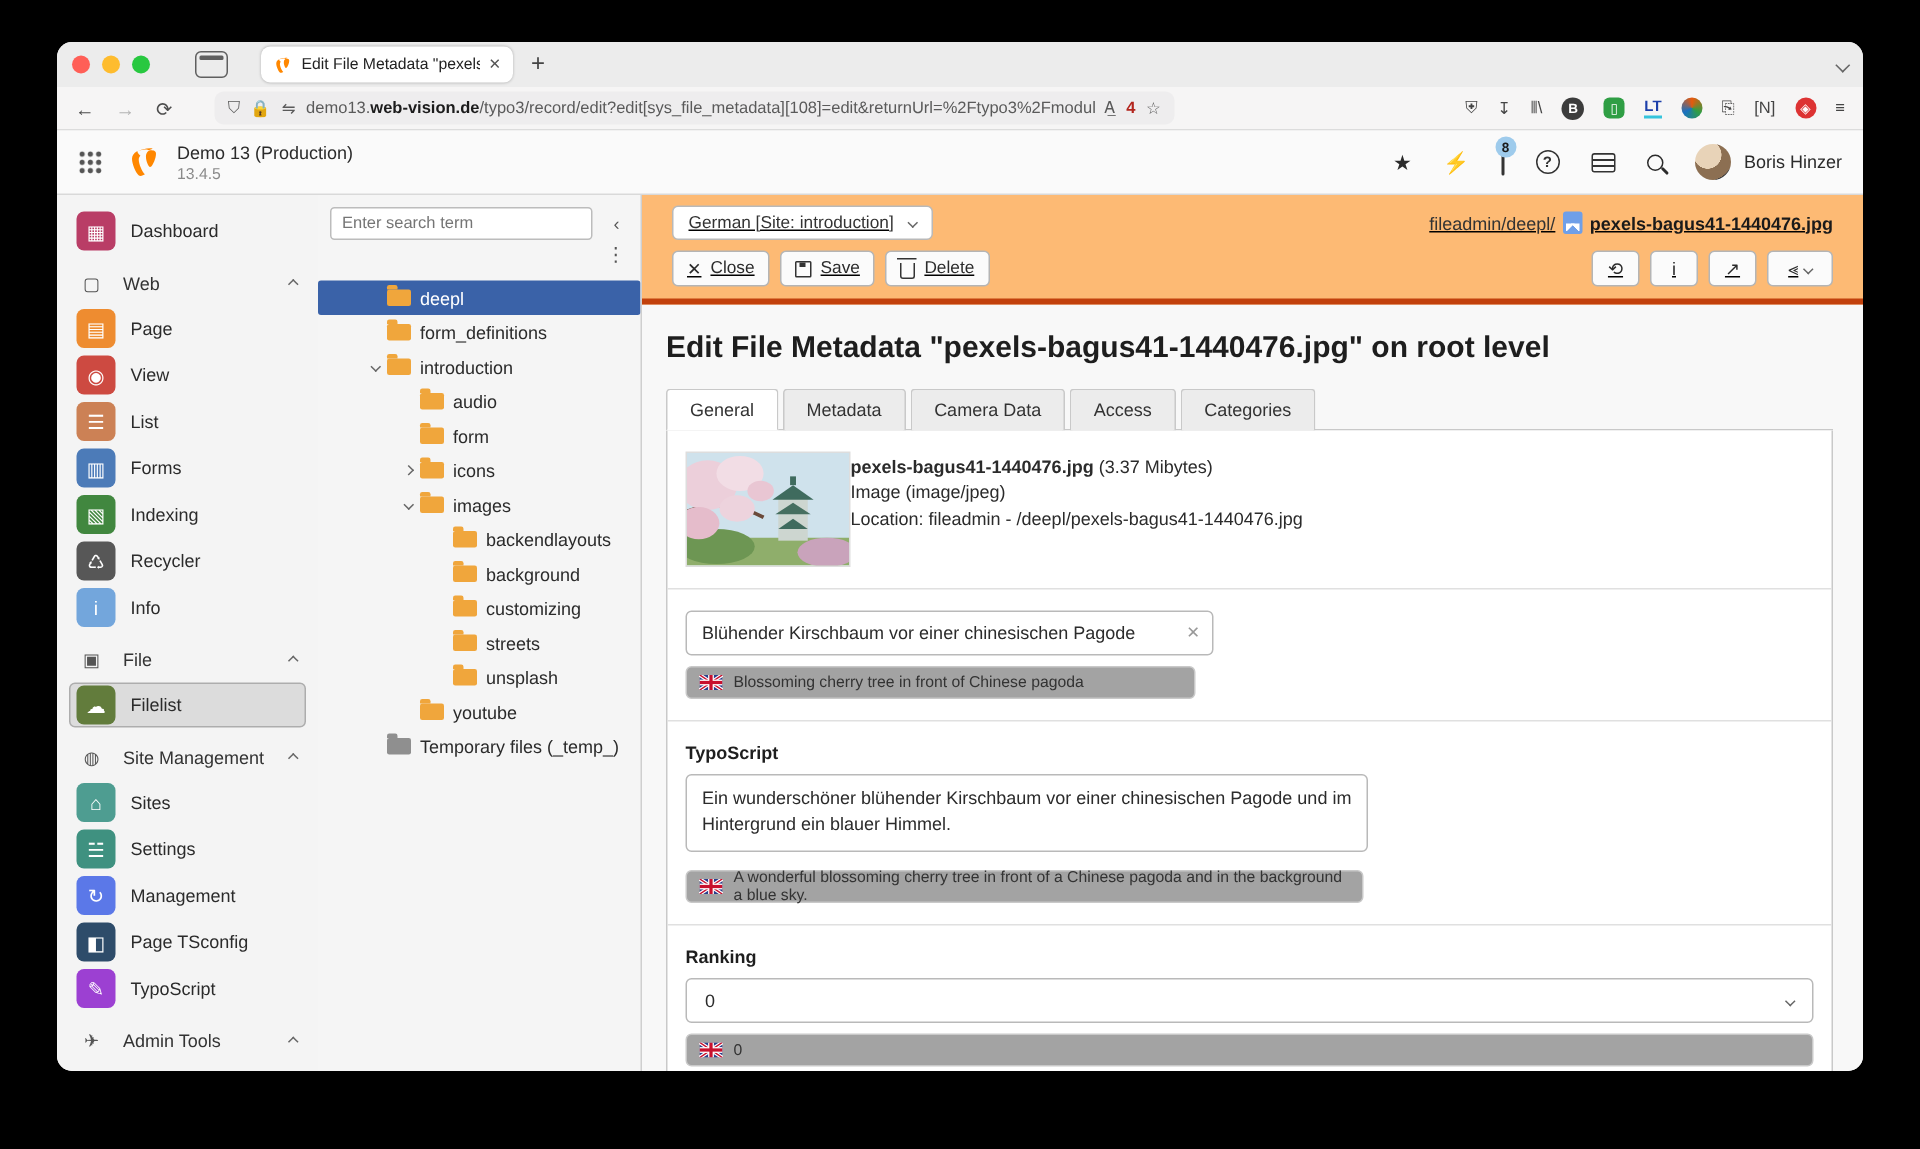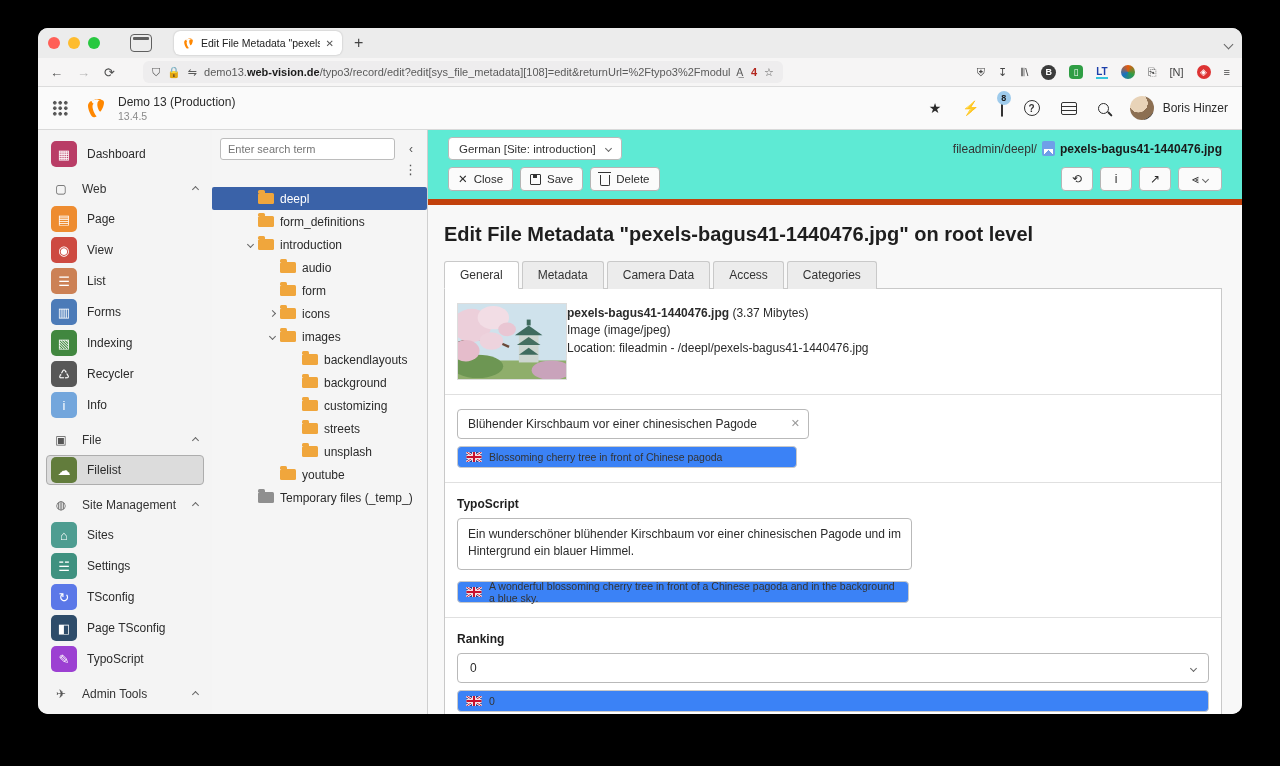--- a/index.html
+++ b/index.html
@@ -80,21 +80,21 @@
   .tree-row { display:flex; align-items:center; height:23px; font-size:12px; color:#2b2b2b; position:relative; }
   .tree-row.selected { background:#3a62a8; color:#fff; border-radius:2px; }
   .tree-exp { width:16px; display:flex; align-items:center; justify-content:center; flex:0 0 auto; }
   .folder { width:16px; height:11px; background:#f0a63c; border-radius:1.5px; position:relative; margin:0 6px 0 0; flex:0 0 auto; }
   .folder::before { content:""; position:absolute; top:-3px; left:0; width:7px; height:3px; background:inherit; border-radius:1.5px 1.5px 0 0; }
   .folder.gray { background:#8f8f8f; }
   .rooticon { width:16px; height:11px; background:#9aa7b1; border-radius:2px; position:relative; margin-right:6px; flex:0 0 auto; }
   .rooticon::after { content:""; position:absolute; left:2px; right:2px; bottom:2px; height:3px; background:#4a89c8; border-radius:1px; }
 
   .content { flex:1; background:#f8f8f8; display:flex; flex-direction:column; min-width:0; }
-  .docheader { background:#5eead4; border-bottom:6px solid #c2410c; padding:7px 20px 8px 20px; flex:0 0 auto; }
+  .docheader { background:#fdba74; border-bottom:4px solid #c2410c; padding:7px 20px 8px 20px; flex:0 0 auto;text-decoration:underline; }
   .dh-row { display:flex; align-items:center; }
   .dh-row + .dh-row { margin-top:7px; }
   .selectbox { height:23px; background:#fff; border:1px solid #b9b9b9; border-radius:4px; display:flex; align-items:center; gap:10px; padding:0 10px; font-size:11.5px; color:#333; }
   .breadcrumb { margin-left:auto; display:flex; align-items:center; gap:5px; font-size:12px; color:#333; }
   .breadcrumb b { color:#1a1a1a; }
   .fimg { width:13px; height:15px; background:#6f9fe8; border-radius:2px; position:relative; }
   .fimg::after { content:""; position:absolute; left:2px; right:2px; bottom:2px; height:5px; background:linear-gradient(135deg,#fff 40%, transparent 41%), linear-gradient(225deg,#fff 40%, transparent 41%); }
   .btn { height:24px; border:1px solid #b5b5b5; border-radius:4px; background:#fbfbfb; font-size:11.5px; color:#2b2b2b; display:inline-flex; align-items:center; gap:6px; padding:0 9px; margin-right:7px; font-family:"Liberation Sans",sans-serif; }
   .iconbtn { width:32px; height:24px; margin-right:0; justify-content:center; display:inline-flex; align-items:center; border:1px solid #b5b5b5; border-radius:4px; background:#fbfbfb; font-size:12px; color:#2b2b2b; gap:4px; }
   .dh-right { margin-left:auto; display:flex; gap:7px; }
@@ -111,21 +111,21 @@
   .panel { background:#fff; border:1px solid #c9c9c9; border-top:none; }
   .section { padding:14px 12px; border-bottom:1px solid #e0e0e0; }
   .section:last-child { border-bottom:none; }
   .fi-wrap { display:flex; gap:0; }
   .thumb { width:110px; height:77px; border:1px solid #ddd; flex:0 0 auto; }
   .fi-text { font-size:12px; color:#2b2b2b; line-height:1.45; padding-top:2px; }
   .fieldlabel { font-size:12px; font-weight:bold; color:#1e1e1e; margin-bottom:7px; }
   .textinput { width:352px; height:30px; border:1px solid #b9b9b9; border-radius:4px; font-size:12px; color:#2b2b2b; padding:0 26px 0 10px; font-family:"Liberation Sans",sans-serif; background:#fff; }
   .inputwrap { position:relative; display:inline-block; }
   .clearx { position:absolute; right:9px; top:8px; font-size:11px; color:#999; }
-  .fallback { margin-top:7px; background:#3b82f6; border:1px solid #c9c9c9; border-radius:4px; height:22px; display:flex; align-items:center; gap:7px; padding:0 8px; font-size:10.5px; color:#333; }
+  .fallback { margin-top:7px; background:#a3a3a3; border:1px solid #c9c9c9; border-radius:4px; height:22px; display:flex; align-items:center; gap:7px; padding:0 8px; font-size:10.5px; color:#333; }
   .fallback.w-title { width:340px; }
   .fallback.w-desc { width:452px; }
   .fallback.full { width:100%; }
   .flag { width:16px; height:10px; flex:0 0 auto; }
   .textarea { width:455px; height:52px; border:1px solid #b9b9b9; border-radius:4px; font-size:12px; color:#2b2b2b; padding:7px 10px; font-family:"Liberation Sans",sans-serif; resize:none; background:#fff; line-height:1.4; }
   .bigselect { width:100%; height:30px; border:1px solid #b9b9b9; border-radius:4px; background:#fff; display:flex; align-items:center; font-size:12px; color:#2b2b2b; padding:0 12px; }
   .bigselect .chev { margin-left:auto; }
 </style>
 </head>
 <body>
@@ -260,21 +260,21 @@
           <div class="mm-item">
             <span class="mm-ic" style="background:#4e9d91">⌂</span>
        <span class="lbl">Sites</span>
           </div>
           <div class="mm-item">
             <span class="mm-ic" style="background:#3f9180">☱</span>
        <span class="lbl">Settings</span>
           </div>
           <div class="mm-item">
             <span class="mm-ic" style="background:#5b78e8">↻</span>
-       <span class="lbl">TSconfig</span>
+       <span class="lbl">Management</span>
           </div>
           <div class="mm-item">
             <span class="mm-ic" style="background:#2e4c6a">◧</span>
        <span class="lbl">Page TSconfig</span>
           </div>
           <div class="mm-item">
             <span class="mm-ic" style="background:#9c40d2">✎</span>
        <span class="lbl">TypoScript</span>
           </div>
           <div class="mm-header">

